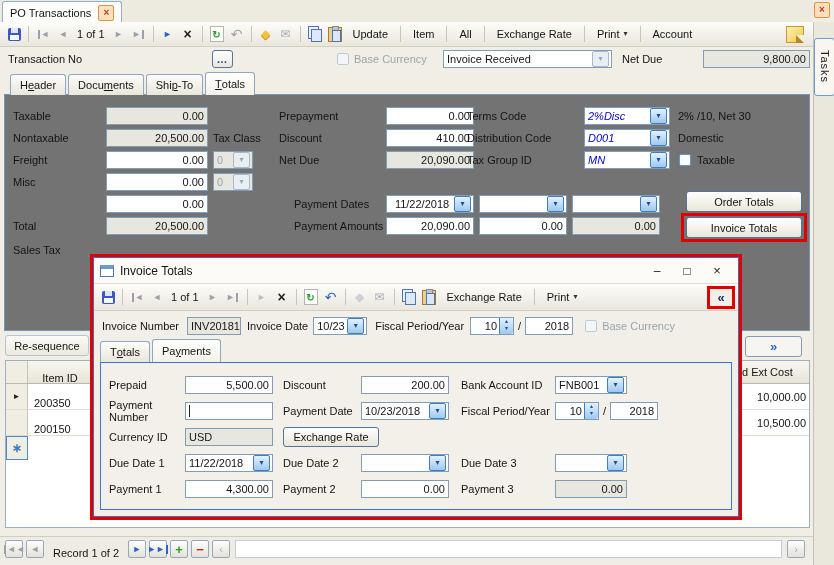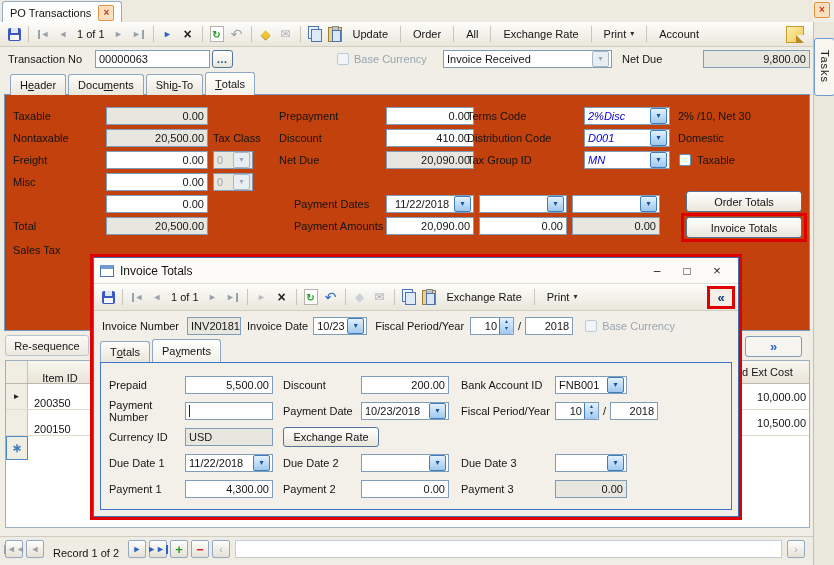--- a/index.html
+++ b/index.html
@@ -72,21 +72,21 @@
              display:flex;align-items:center;justify-content:center;}
   .tasks-tab span{writing-mode:vertical-rl;letter-spacing:1px;color:#222;}
   .corner-x{position:absolute;left:814px;top:2px;}
   
   .tabrow{position:absolute;display:flex;align-items:flex-end;gap:2px;}
   .tab{height:20px;padding:0 9px;display:flex;align-items:center;background:linear-gradient(#fdfcf9,#e9e6db);
        border:1px solid #8ea8c4;border-bottom:none;border-radius:3px 3px 0 0;}
   .tab.active{height:22px;background:linear-gradient(#fefefc,#f3f1e9);position:relative;z-index:3;}
   .u{text-decoration:underline;}
   
-  .panel{position:absolute;left:4px;top:94px;width:806px;height:237px;background:#c2410c;border:1px solid #7296bc;
+  .panel{position:absolute;left:4px;top:94px;width:806px;height:237px;background:#737373;border:1px solid #7296bc;
          box-sizing:border-box;z-index:1;}
   .redbox{position:absolute;border:3px solid #e10000;box-sizing:border-box;pointer-events:none;}
   
   .spinbox{height:18px;border:1px solid #7f9db9;background:#fff;display:flex;align-items:stretch;box-sizing:border-box;}
   .spinbox .sv{flex:1;display:flex;align-items:center;justify-content:flex-end;padding-right:2px;}
   .spin{width:13px;display:flex;flex-direction:column;border-left:1px solid #3d7ebc;border-radius:0 2px 2px 0;
         background:linear-gradient(#e2f1fd,#9fc8ee);}
   .spin i{font-style:normal;font-size:6px;line-height:7px;color:#17509e;text-align:center;}
   
   .gridbar-btn{position:absolute;box-sizing:border-box;}
@@ -209,21 +209,21 @@
           <b></b>
         </span>
       </span>
     <span class="tbi">
         <span class="i-paste">
           <b></b>
         </span>
       </span>
     <span class="tbtn">Update</span>
     <span class="sep"></span>
-    <span class="tbtn">Order</span>
+    <span class="tbtn">Item</span>
     <span class="sep"></span>
     <span class="tbtn">All</span>
     <span class="sep"></span>
     <span class="tbtn">Exchange Rate</span>
     <span class="sep"></span>
     <span class="tbtn">
         <span>Print</span>
         <span class="caret-dn">▾</span>
       </span>
     <span class="sep"></span>
@@ -235,21 +235,20 @@
       </span>
   </div>
 
   <div class="tasks">
     <div class="tasks-tab">
         <span>Tasks</span>
       </div>
   </div>
 
   <div class="lab" style="left:8px;top:50px;">Transaction No</div>
-  <div class="fld abs" style="left:95px;top:50px;width:115px;">00000063</div>
   <div class="btn abs" style="left:212px;top:50px;width:21px;height:18px;">
       <span class="ell">…</span>
     </div>
   <span class="cb dis abs" style="left:337px;top:53px;"></span>
   <div class="lab graylab" style="left:354px;top:50px;">Base Currency</div>
   <div class="fld abs" style="left:443px;top:50px;width:169px;">
     <span>Invoice Received</span>
     <span class="dd dis">▾</span>
   </div>
   <div class="lab" style="left:622px;top:50px;">Net Due</div>

